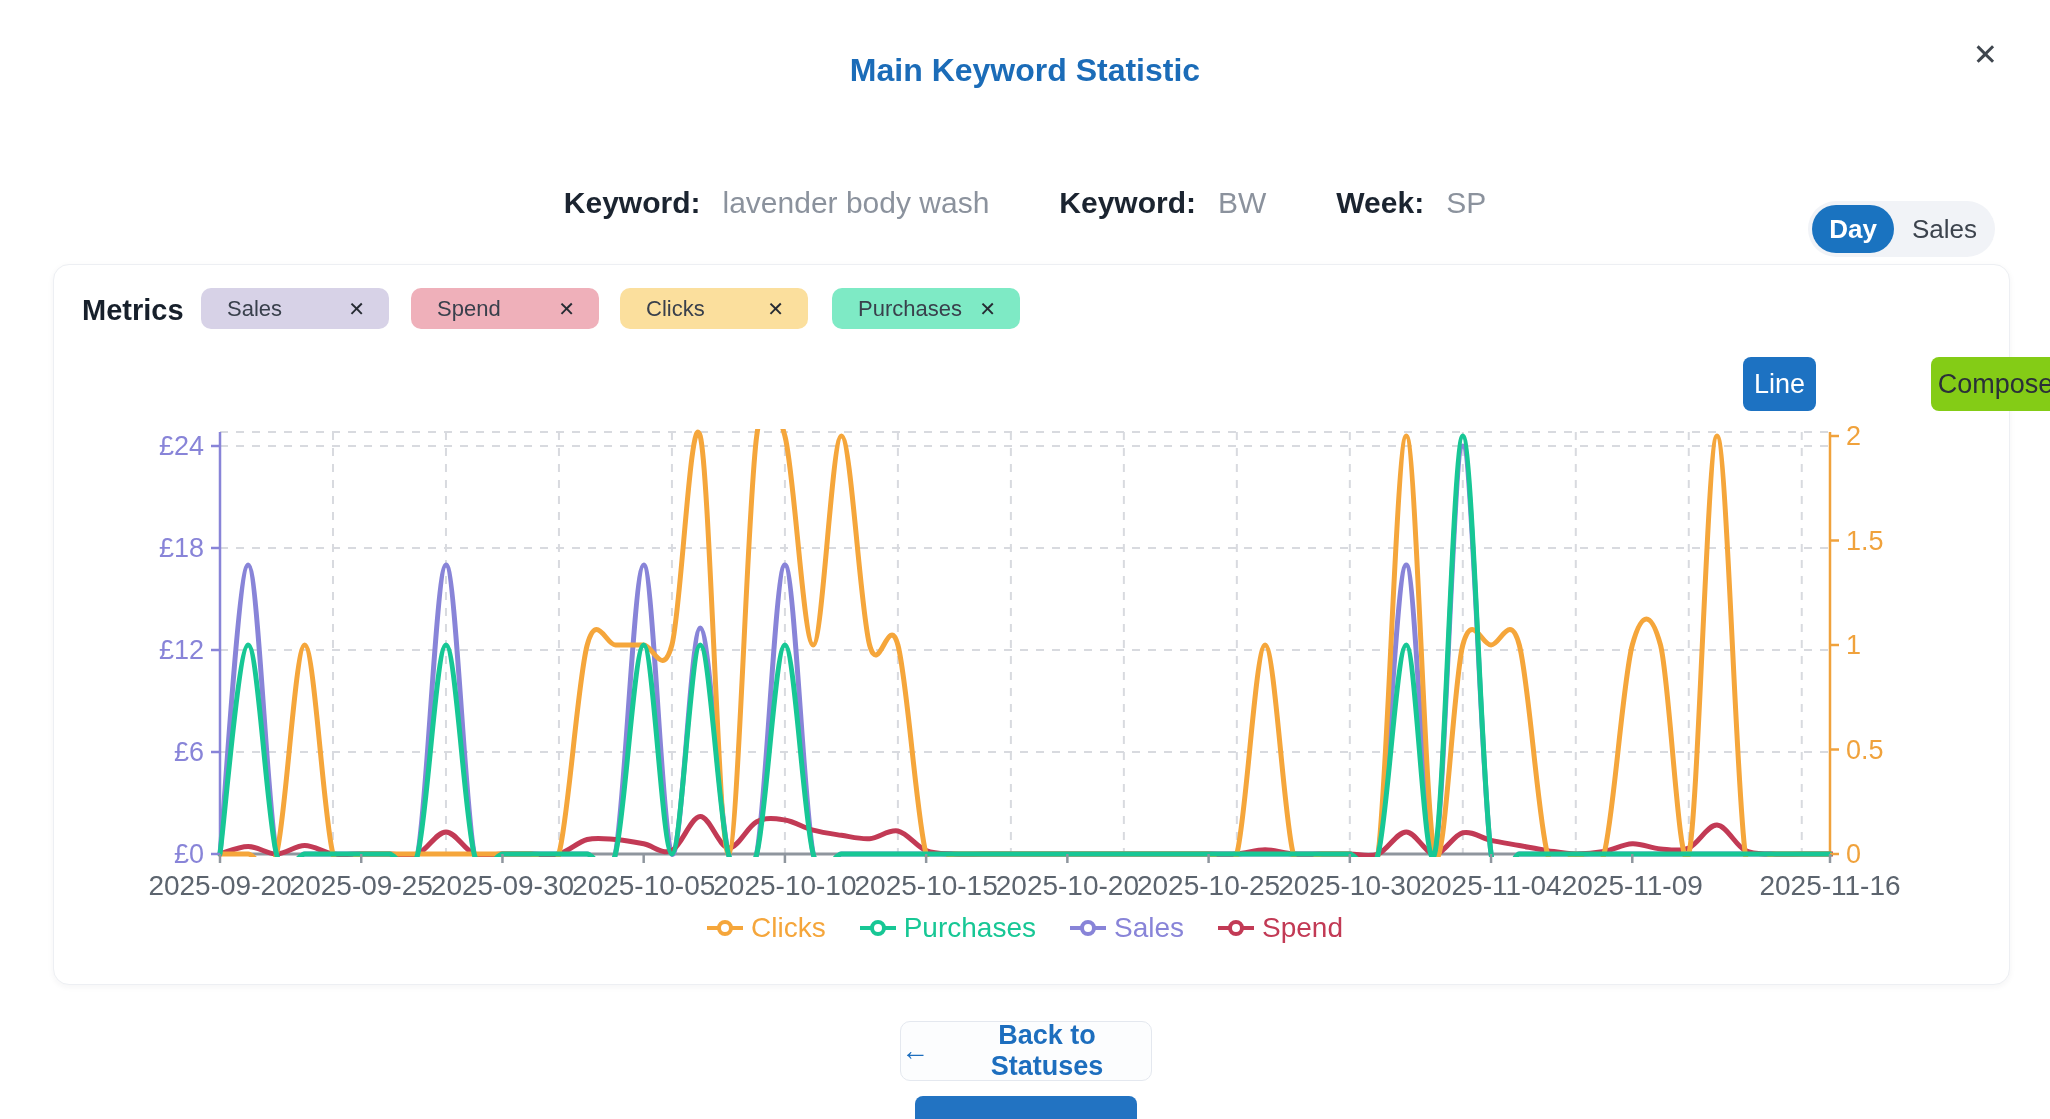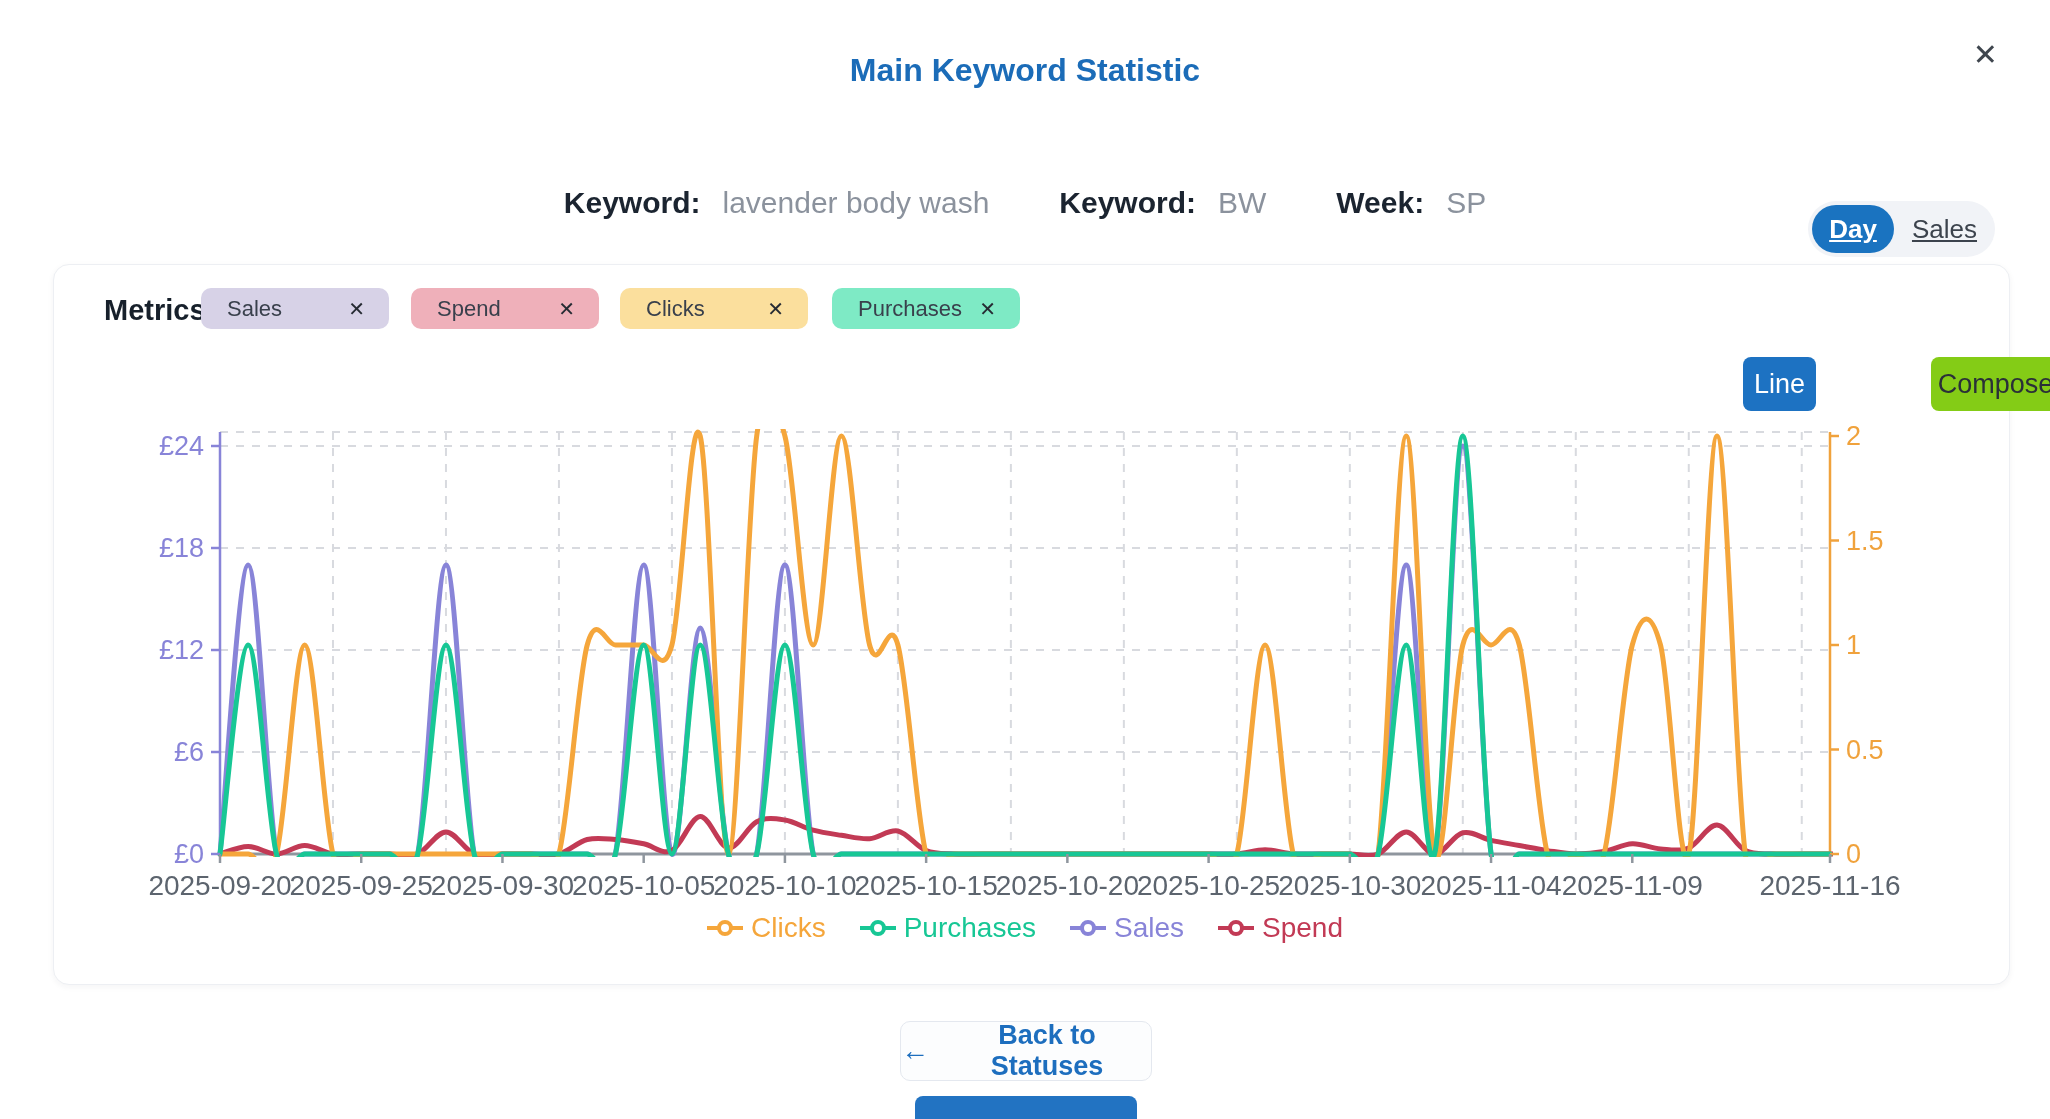--- a/index.html
+++ b/index.html
@@ -13,28 +13,28 @@
                  font-size:32px; font-weight:700; color:#1b6cb8; }
 
   .info-line { position:absolute; left:0; top:158px; width:100%; display:flex;
                justify-content:center; align-items:baseline; gap:22px; font-size:30px; }
   .info-label { font-weight:700; color:#1b2430; }
   .info-value { color:#8b929d;margin-top:28px; }
   .info-gap { width:26px; }
 
   .period-toggle { position:absolute; left:1808px; top:201px; width:187px; height:56px;
                    background:#f1f3f7; border-radius:28px; display:flex; align-items:center; }
-  .period-option { font-size:26px; color:#3c434d; flex:1; text-align:center; cursor:pointer;text-decoration:underline; }
+  .period-option { font-size:26px; color:#3c434d; flex:1; text-align:center; cursor:pointer; }
   .period-selected { background:#1a73c0; color:#fff; font-weight:600; border-radius:24px;
                      height:48px; line-height:48px; margin-left:4px; flex:0 0 82px; }
 
   .card { position:absolute; left:53px; top:264px; width:1957px; height:721px; background:#fff;
           border:1px solid #edeff3; border-radius:16px; box-shadow:0 2px 6px rgba(30,40,60,.05); }
 
-  .metrics-label { position:absolute; left:104px; top:294px; font-size:29px; font-weight:700; color:#17202b; }
+  .metrics-label { position:absolute; left:82px; top:294px; font-size:29px; font-weight:700; color:#17202b; }
   .chip { position:absolute; top:288px; height:41px; width:188px; border-radius:10px;
           display:flex; align-items:center; justify-content:space-between;
           padding:0 24px 0 26px; font-size:22px; color:#39404c; cursor:pointer; }
   .chip .chip-x { font-size:20px; color:#262b33; cursor:pointer; }
 
   .chart-type { position:absolute; top:357px; height:54px; border-radius:8px; border:none;
                 font-size:27px; display:flex; align-items:center; justify-content:center; cursor:pointer; }
   .chart-type.line-btn { left:1743px; width:73px; background:#1d72c2; color:#fff; }
   .chart-type.composed-btn { left:1920px; width:144px; background:#84cc16; color:#2a3038;margin-left:11px; }
 

